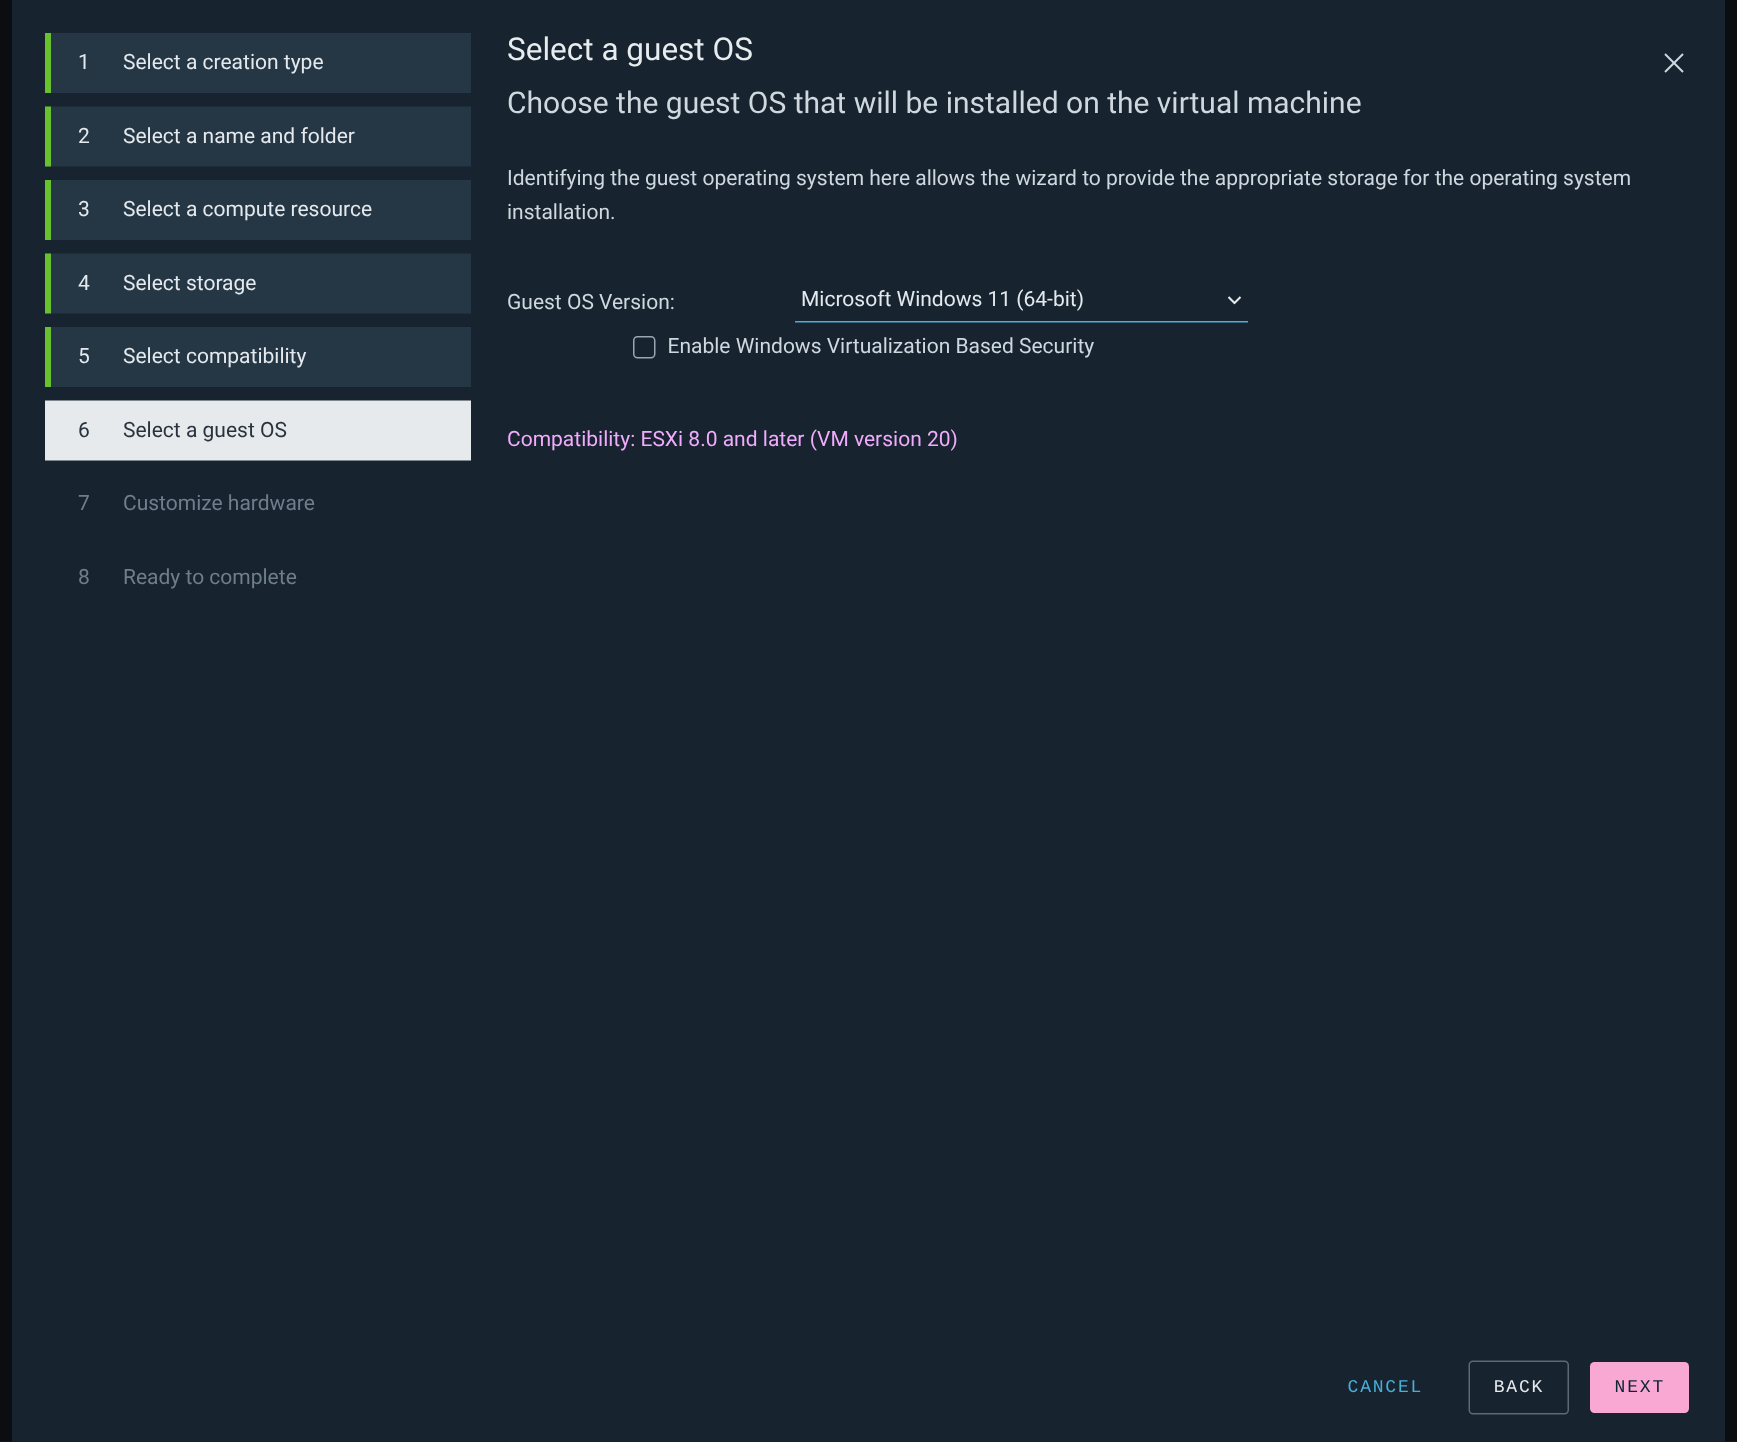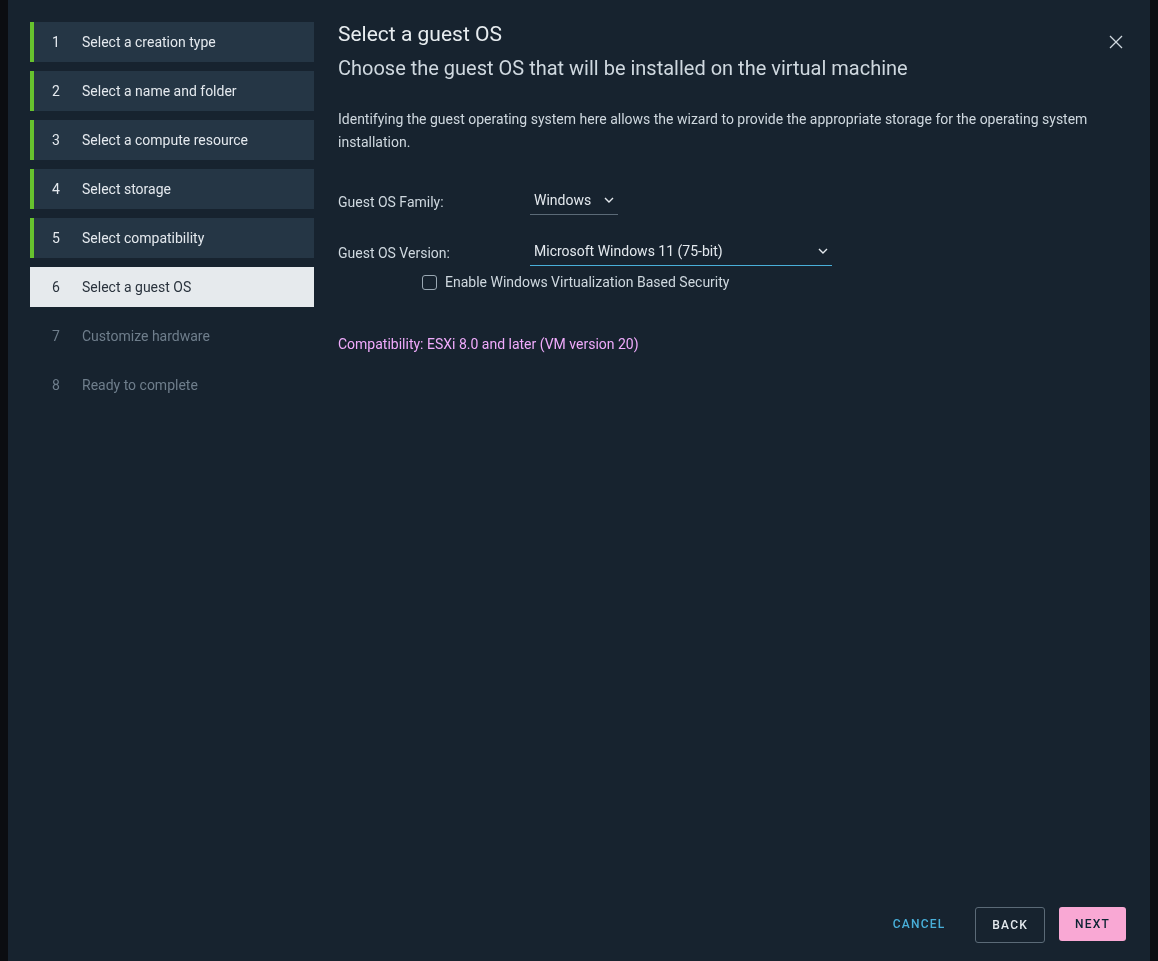--- a/index.html
+++ b/index.html
@@ -141,21 +141,22 @@
     font-size: 14px;
     color: #f0abfc;
     margin-top: 46px;
   }
   .footer {
     position: absolute;
     bottom: 18px;
     right: 24px;
     display: flex;
     gap: 14px;
-    align-items: flex-start;
+    align-items: center;
+    font-family: Liberation Mono, monospace;
   }
   .btn {
     font-size: 12px;
     letter-spacing: 1.2px;
     padding: 10px 16px;
     border-radius: 3px;
     cursor: pointer;
     font-weight: 500;
     text-align: center;
   }
@@ -211,35 +212,26 @@
         <svg width="16" height="16" viewBox="0 0 16 16" fill="none" stroke="currentColor" stroke-width="1.3">
             <line x1="2" y1="2" x2="14" y2="14"></line>
             <line x1="14" y1="2" x2="2" y2="14"></line>
           </svg>
       </div>
     </div>
 
     <div class="subtitle">Choose the guest OS that will be installed on the virtual machine</div>
     <div class="description">Identifying the guest operating system here allows the wizard to provide the appropriate storage for the operating system installation.</div>
 
-    <div class="form-row">
-      <div class="form-label">Guest OS Family:</div>
-      <div class="select">
-        <span>Windows</span>
-        <svg class="chev" width="10" height="6" viewBox="0 0 10 6" fill="none" stroke="currentColor" stroke-width="1.4">
-            <polyline points="1,1 5,5 9,1"></polyline>
-          </svg>
-      </div>
-    </div>
 
     <div>
       <div class="form-row" style="margin-bottom:0">
         <div class="form-label">Guest OS Version:</div>
         <div class="select wide">
-          <span>Microsoft Windows 11 (75-bit)</span>
+          <span>Microsoft Windows 11 (64-bit)</span>
           <svg class="chev" width="10" height="6" viewBox="0 0 10 6" fill="none" stroke="currentColor" stroke-width="1.4">
               <polyline points="1,1 5,5 9,1"></polyline>
             </svg>
         </div>
       </div>
       <div class="checkbox-row">
         <div class="checkbox"></div>
         <span>Enable Windows Virtualization Based Security</span>
       </div>
     </div>

